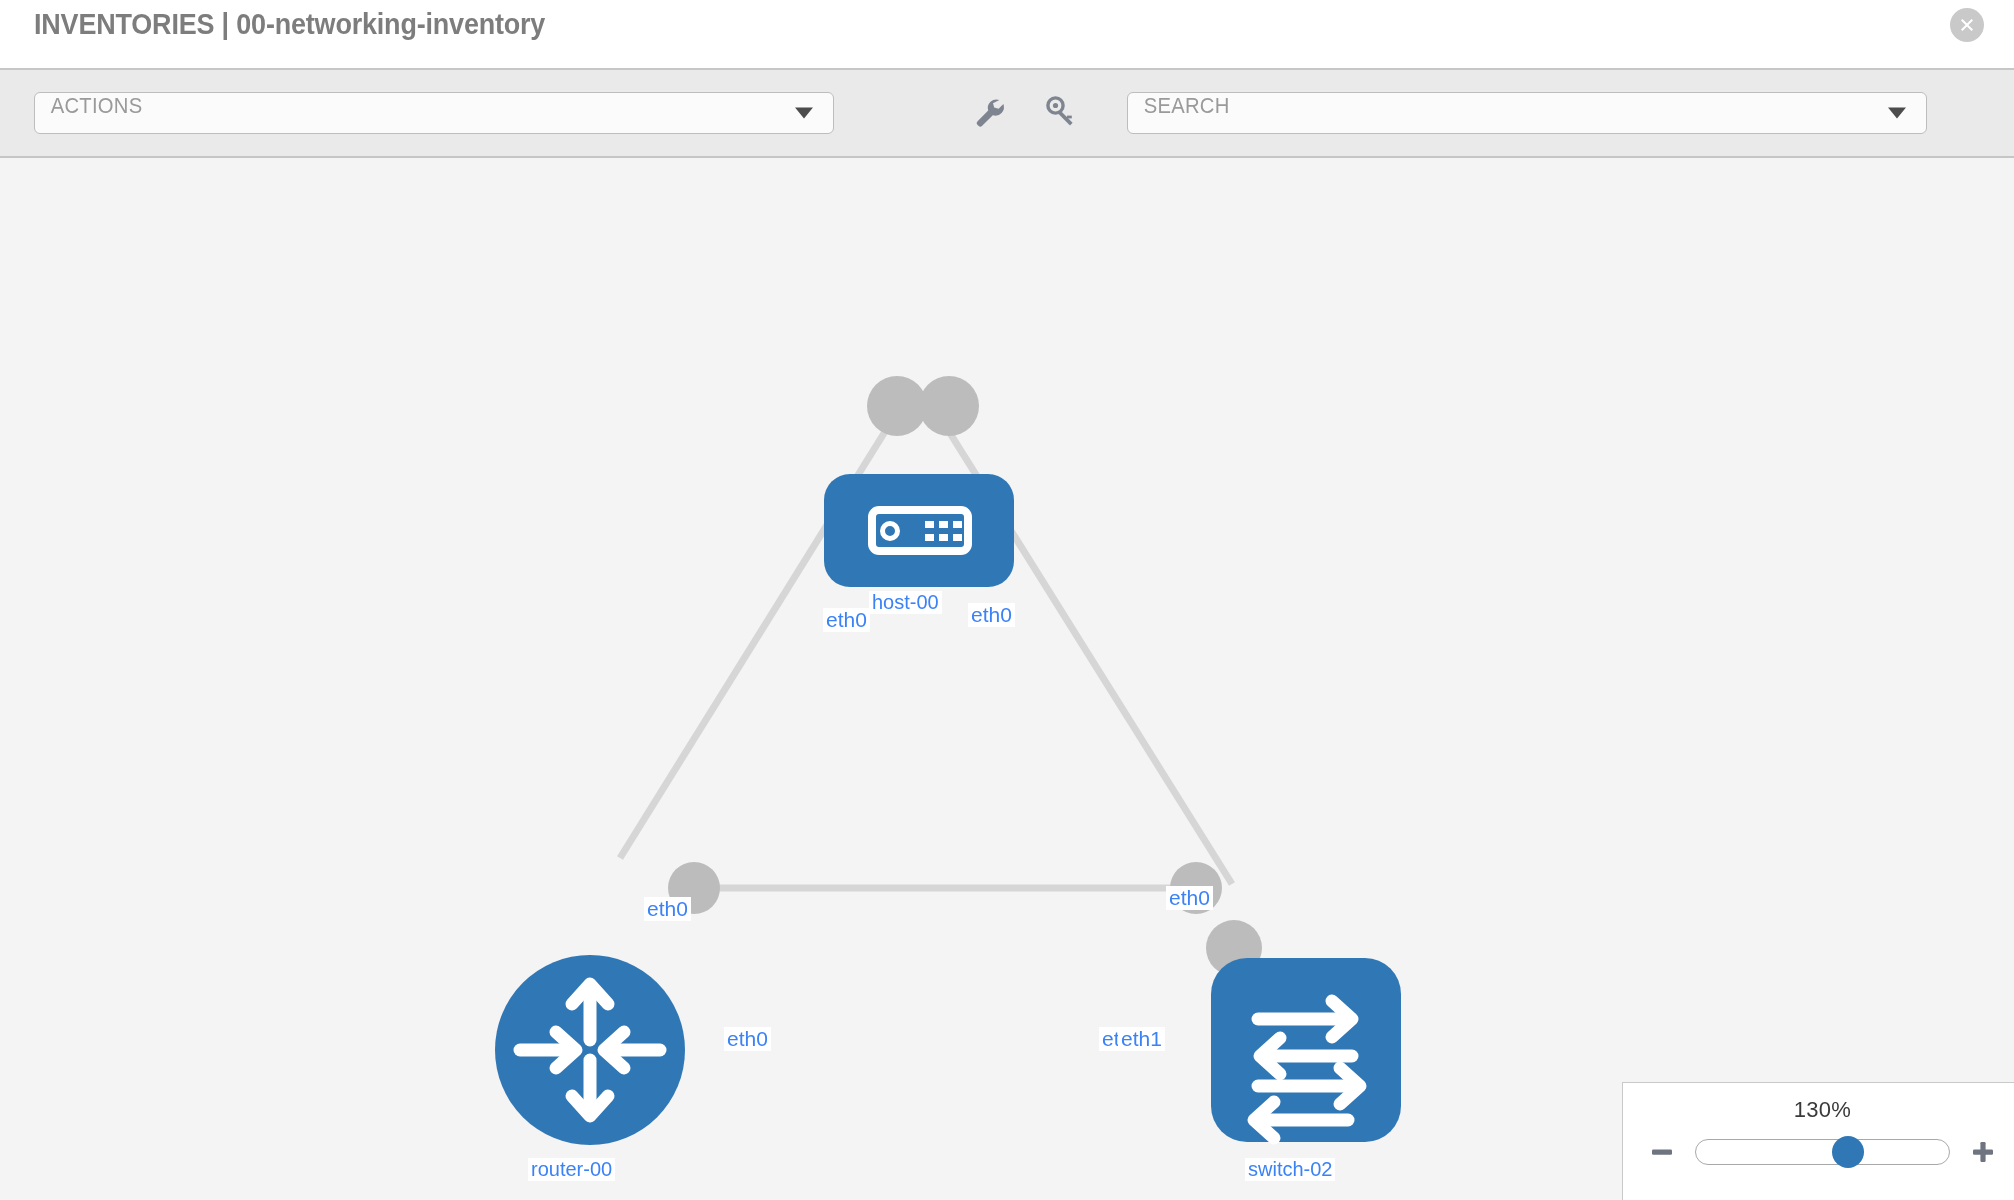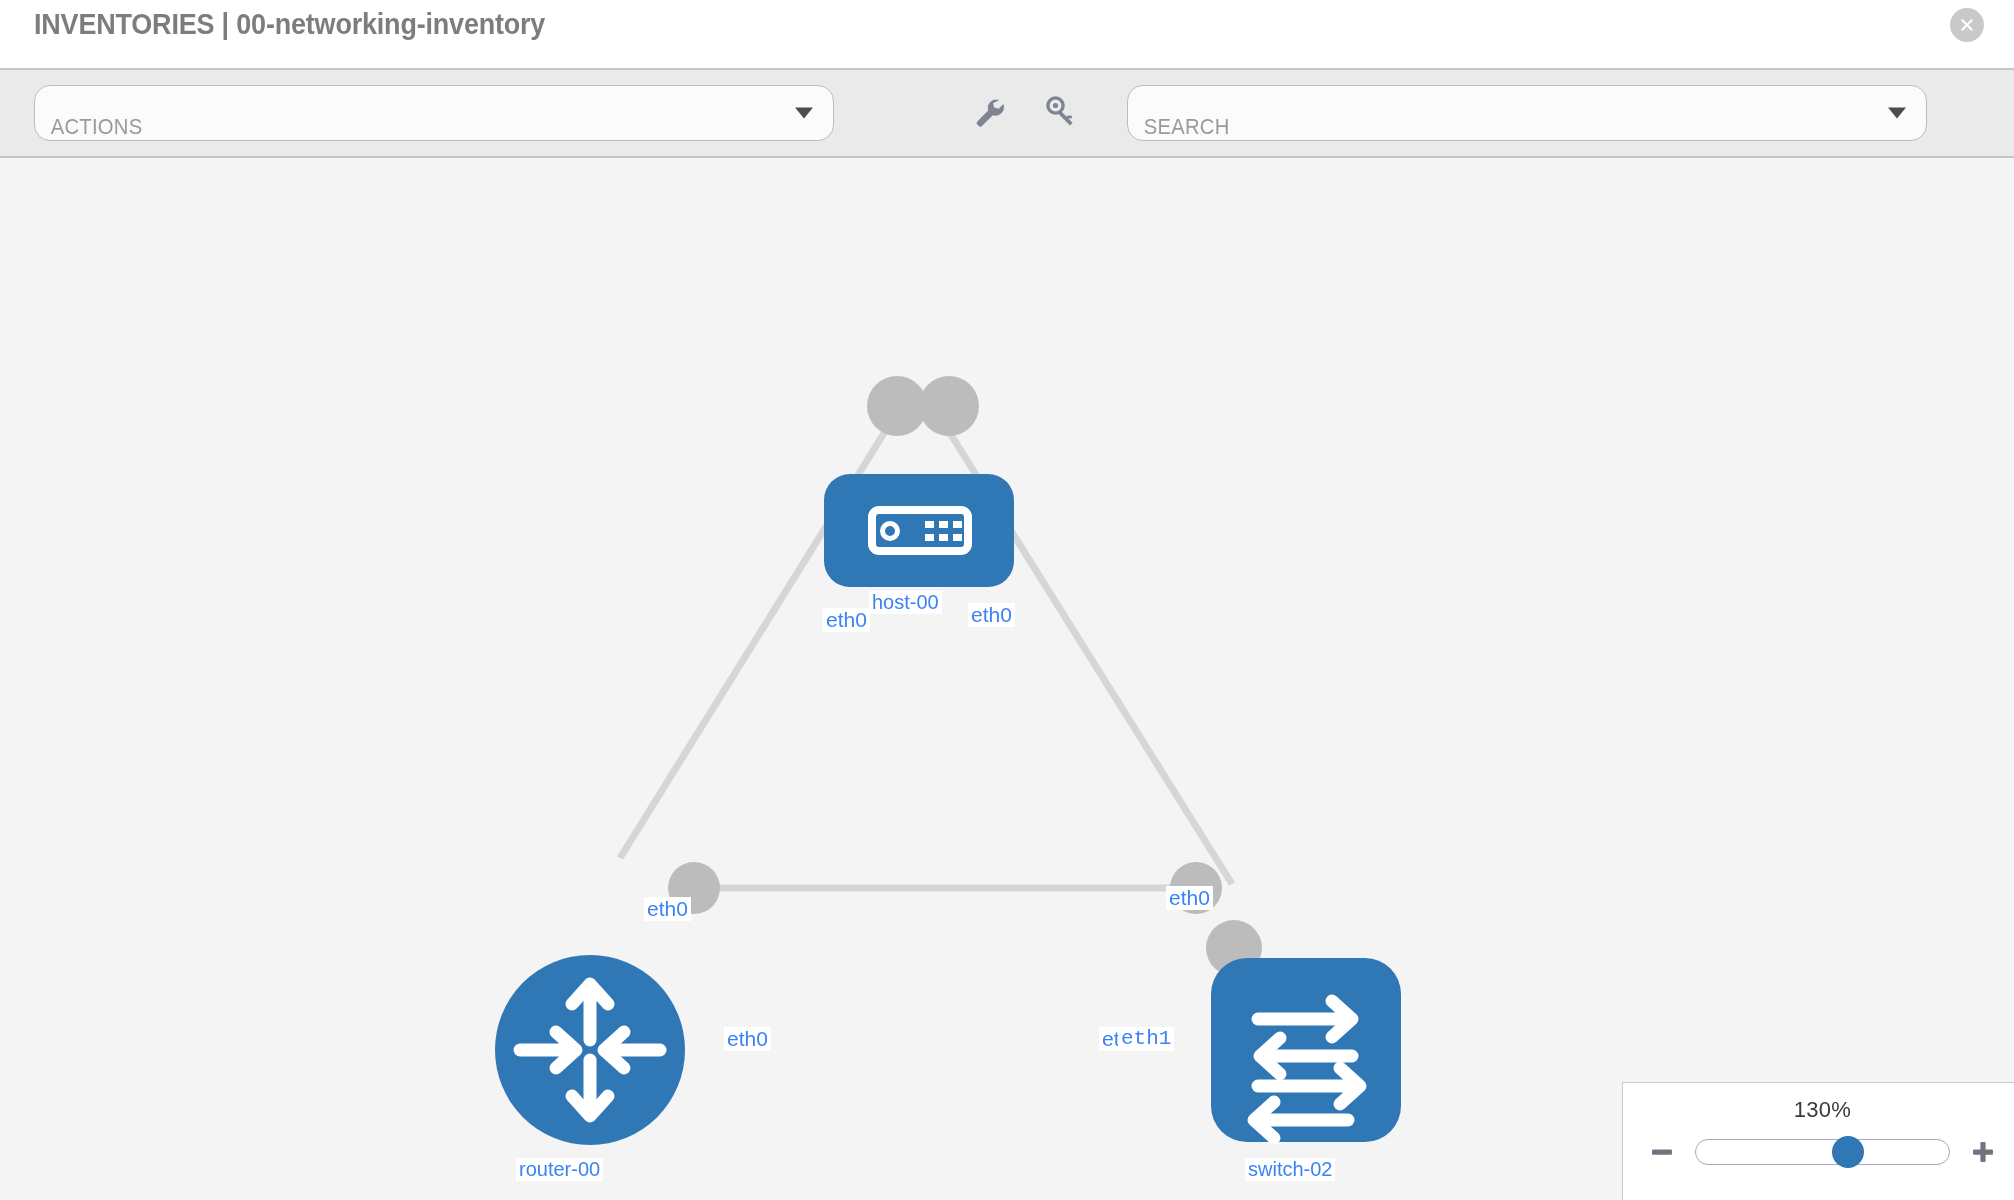--- a/index.html
+++ b/index.html
@@ -51,26 +51,26 @@
     left: 0; top: 68px;
     width: 2014px; height: 90px;
     background: #eaeaea;
     border-top: 2px solid #c6c6c6;
     border-bottom: 2px solid #c6c6c6;
     display: flex;
     align-items: center;
   }
   .select-box {
     position: relative;
-    height: 56px;
+    height: 42px;
     background: #fbfbfb;
     border: 1px solid #bdbdbd;
-    border-radius: 16px;
-    display: flex;
-    align-items: flex-end;
+    border-radius: 6px;
+    display: flex;
+    align-items: flex-start;
     cursor: pointer;
   }
   .select-box .sel-label {
     font-size: 22px;
     color: #9a9a9a;
     padding-left: 17px;
     letter-spacing: 0.3px;
     transform: scaleX(0.92);
     transform-origin: left center;
     white-space: nowrap;
@@ -293,23 +293,23 @@
 
   <div class="lbl lbl-if" style="left:823px;  top:450px;">eth0</div>
   <div class="lbl lbl-if" style="left:968px;  top:445px;">eth0</div>
   <div class="lbl lbl-node" style="left:869px;  top:433px;">host-00</div>
 
   <div class="lbl lbl-if" style="left:644px;  top:739px;">eth0</div>
   <div class="lbl lbl-if" style="left:1166px; top:728px;">eth0</div>
 
   <div class="lbl lbl-if" style="left:724px;  top:869px;">eth0</div>
   <div class="lbl lbl-if" style="left:1099px; top:869px;">etl</div>
-  <div class="lbl lbl-if" style="left:1118px; top:869px;font-family:Liberation Mono, monospace;">eth1</div>
-
-  <div class="lbl lbl-node" style="left:516px;  top:1000px;">router-00</div>
+  <div class="lbl lbl-if" style="left:1118px; top:869px;">eth1</div>
+
+  <div class="lbl lbl-node" style="left:528px;  top:1000px;">router-00</div>
   <div class="lbl lbl-node" style="left:1245px; top:1000px;">switch-02</div>
 
 </div>
 
 <div class="zoom-panel">
   <div class="zoom-pct">130%</div>
   <div class="zoom-row">
     <div class="zoom-btn">
       <svg width="28" height="28" viewBox="0 0 28 28">
         <rect x="4" y="11.5" width="20" height="5.2" rx="1.2" fill="#6e7480"></rect>

